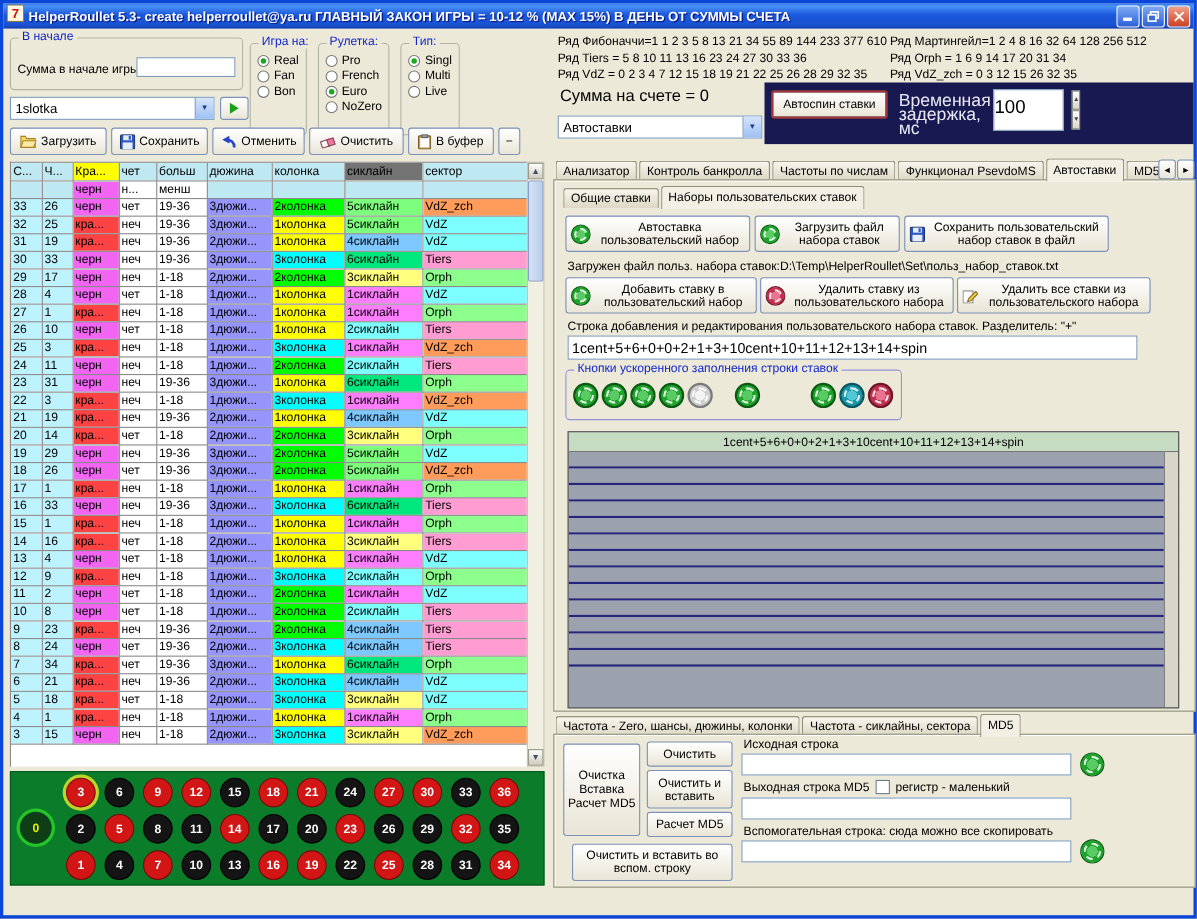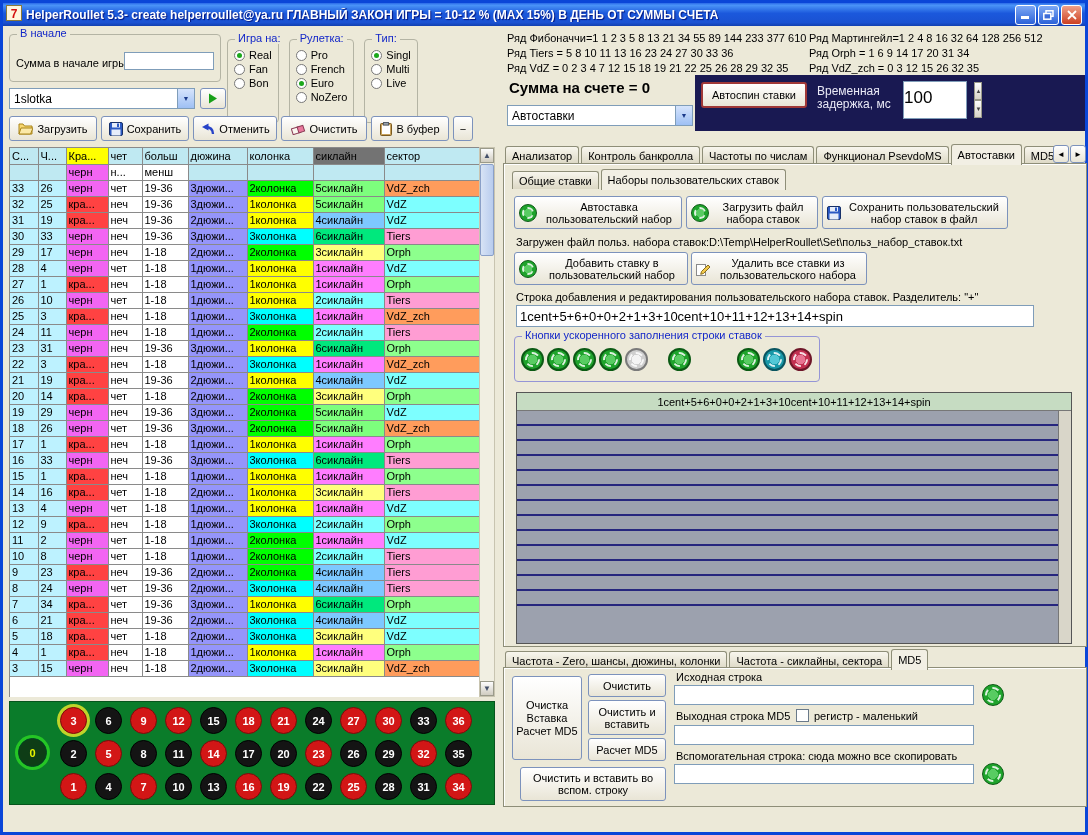--- a/index.html
+++ b/index.html
@@ -646,25 +646,25 @@
       <div>Ряд Фибоначчи=1 1 2 3 5 8 13 21 34 55 89 144 233 377 610</div>
       <div>Ряд Tiers = 5 8 10 11 13 16 23 24 27 30 33 36</div>
       <div>Ряд VdZ = 0 2 3 4 7 12 15 18 19 21 22 25 26 28 29 32 35</div>
     </div>
   <div id="series-right" style="position:absolute;left:806px;top:28px;font-size:11px;line-height:15px">
       <div>Ряд Мартингейл=1 2 4 8 16 32 64 128 256 512</div>
       <div>Ряд Orph = 1 6 9 14 17 20 31 34</div>
       <div>Ряд VdZ_zch = 0 3 12 15 26 32 35</div>
     </div>
 
-  <div style="position:absolute;left:506px;top:76px;font-size:15px;font-weight:bold">Сумма на счете = 0</div>
+  <div style="position:absolute;left:506px;top:76px;font-size:15px;font-weight:normal">Сумма на счете = 0</div>
 
   <div style="position:absolute;left:692px;top:72px;width:390px;height:56px;background:#191952">
     <button class="btn" style="position:absolute;left:6px;top:7px;width:106px;height:26px;border:2px solid #A03838">Автоспин ставки</button>
-    <div style="position:absolute;left:122px;top:10px;width:82px;font-size:12px;line-height:13px;color:#E9E9F6">Временная задержка, мс</div>
+    <div style="position:absolute;left:122px;top:10px;width:82px;font-size:16px;line-height:13px;color:#E9E9F6">Временная задержка, мс</div>
     <div class="spinner" style="left:208px;top:6px;width:64px;height:38px">
       <span class="spinval">100</span>
       <span class="spinbtns">
         <span class="spinbtn">▲</span>
         <span class="spinbtn">▼</span>
       </span>
     </div>
   </div>
 
   <div class="combo" style="left:504px;top:102px;width:186px;height:21px">
@@ -707,20 +707,24 @@
           <span style="flex:1">Сохранить пользовательский набор ставок в файл</span>
         </button>
       </div>
     <div class="lbl" style="left:12px;top:72px">Загружен файл польз. набора ставок:D:\Temp\HelperRoullet\Set\польз_набор_ставок.txt</div>
     <div id="row2-buttons" style="position:absolute;left:10px;top:88px;display:flex;gap:3px">
         <button class="btn ibtn" style="width:174px">
           <span class="chipicon"></span>
           <span style="flex:1">Добавить ставку в пользовательский набор</span>
         </button>
         <button class="btn ibtn" style="width:176px">
+          <span class="chipicon red"></span>
+          <span style="flex:1">Удалить ставку из пользовательского набора</span>
+        </button>
+        <button class="btn ibtn" style="width:176px">
           <svg width="14" height="14" viewBox="0 0 14 14">
             <rect x="0.5" y="2.5" width="9" height="11" fill="#FFF" stroke="#8A8A8A"></rect>
             <path d="M5.5 9.5l6.5-6.5 2 2L7.5 11.5l-2.8.8z" fill="#F2C94C" stroke="#8A6D1C"></path>
           </svg>
           <span style="flex:1">Удалить все ставки из пользовательского набора</span>
         </button>
       </div>
     <div class="lbl" style="left:12px;top:127px">Строка добавления и редактирования пользовательского набора ставок. Разделитель: "+"</div>
     <input class="inp" style="position: absolute; left: 12px; top: 141px; width: 518px; height: 22px; font-size: 13px;" value="1cent+5+6+0+0+2+1+3+10cent+10+11+12+13+14+spin">
     <div class="gbox" style="left:10px;top:172px;width:306px;height:46px;border-color:#9595D6">

